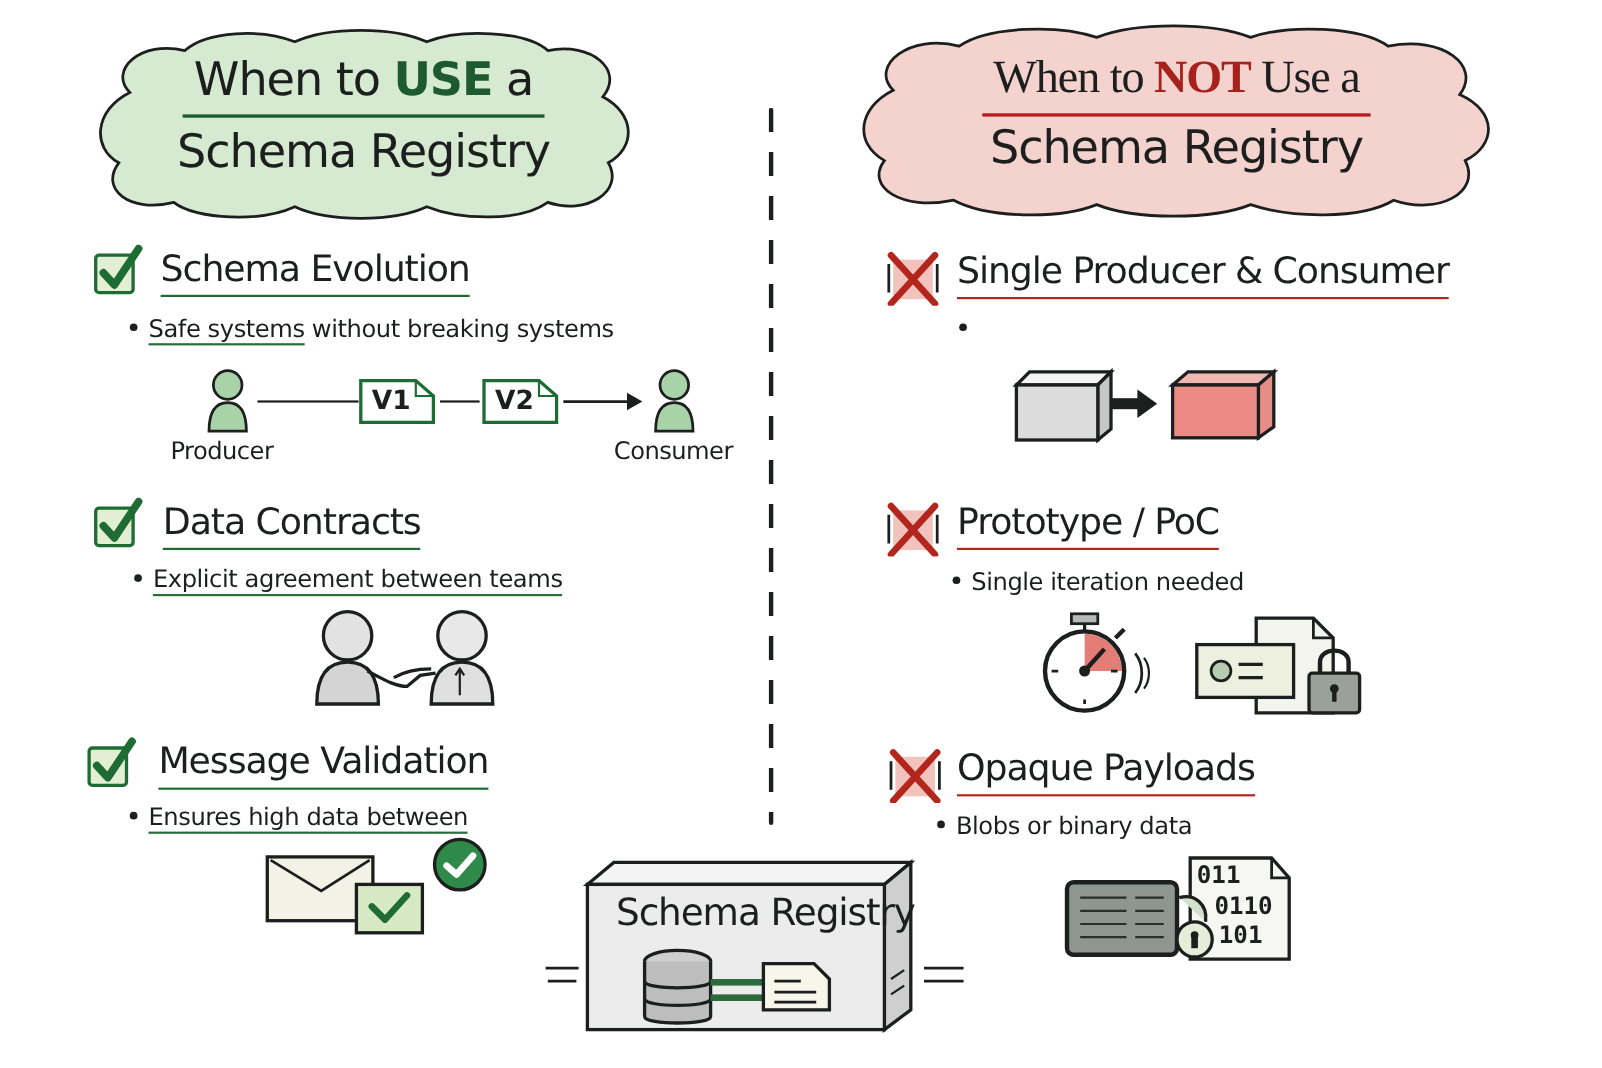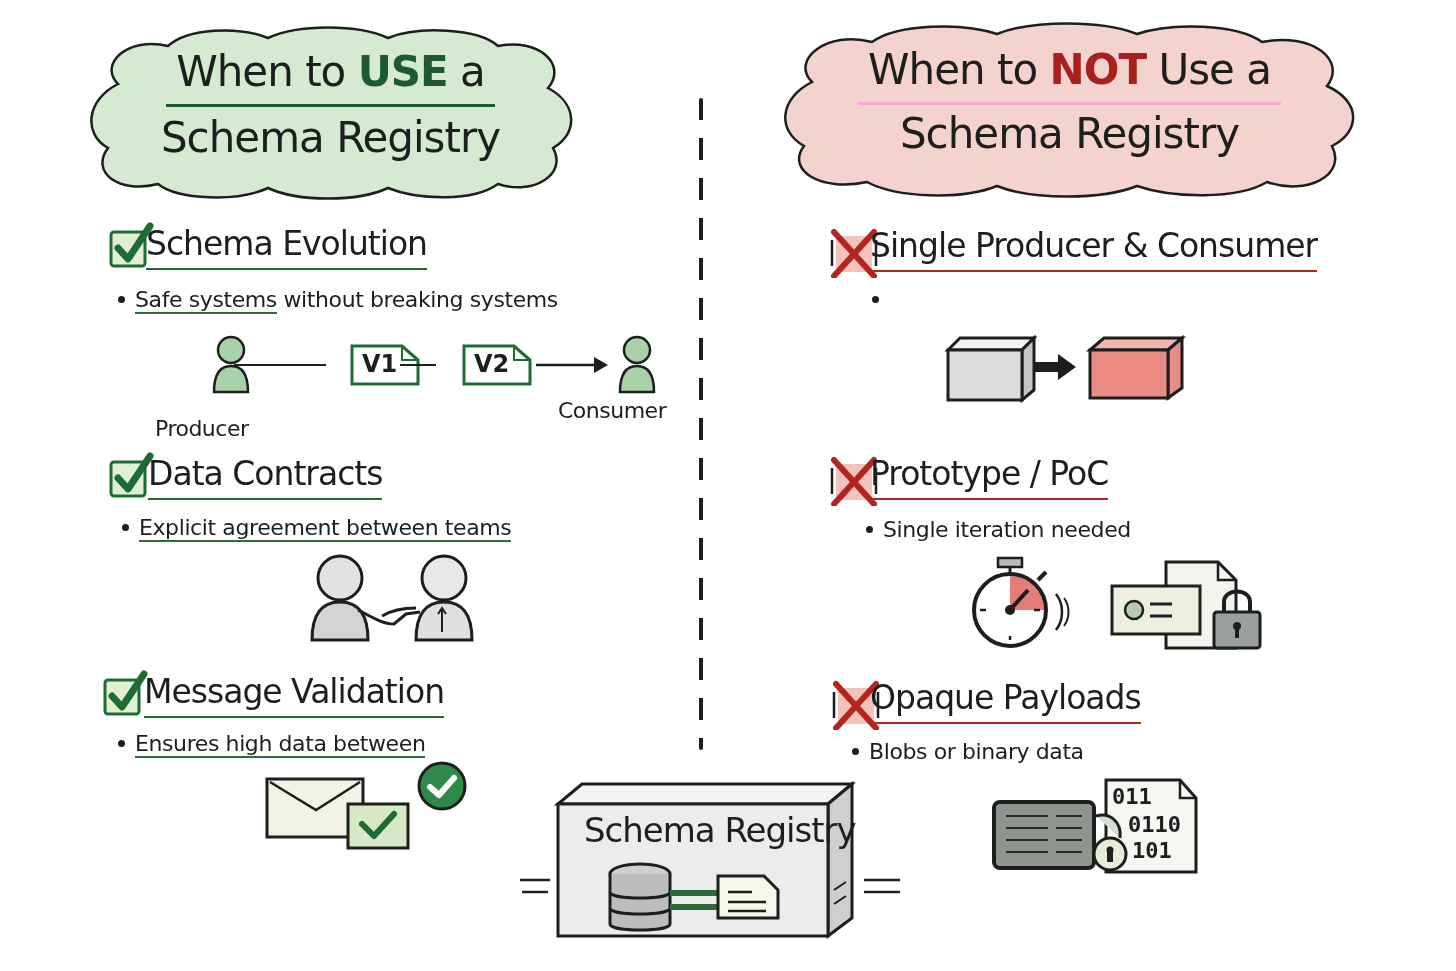--- a/index.html
+++ b/index.html
@@ -17,21 +17,21 @@
 
   
   .item-title { font-size: 33px; line-height: 40px; letter-spacing: -1px; white-space: nowrap; padding-bottom: 4px; }
   .item-title.green { border-bottom: 2.5px solid #1e6b34; }
   .item-title.red { border-bottom: 2.5px solid #b3261e; }
   .bullet { font-size: 22px; line-height: 28px; white-space: nowrap; letter-spacing: -0.4px; }
   .bullet .dot { display: inline-block; width: 7px; height: 7px; border-radius: 50%; background: #1c1f1d; margin-right: 10px; vertical-align: middle; position: relative; top: -2px; }
   .ul-green { border-bottom: 2px solid #2a6e3a; }
   .label { font-size: 22px; letter-spacing: -0.5px; white-space: nowrap; }
 
-  .icon-box { position: absolute; margin-left: 24px; }
+  .icon-box { position: absolute; }
   .divider { position: absolute; left: 699px; top: 98px; width: 4px; height: 652px;
     background: repeating-linear-gradient(to bottom, #1c1f1d 0 22px, transparent 22px 40px); border-radius: 2px; }
 
   .registry-title { font-size: 34px; letter-spacing: -1px; white-space: nowrap; }
   .mono { font-family: "DejaVu Sans Mono", monospace; }
 </style>
 </head>
 <body>
 
 <div class="cloud" style="left:78px; top:24px; width:505px; height:178px;">
@@ -44,21 +44,21 @@
     </span>
   </div>
   <div class="cloud-text" style="top:84px;">Schema Registry</div>
 </div>
 
 <div class="cloud" style="left:772px; top:20px; width:595px; height:180px;">
   <svg width="595" height="180" viewBox="0 0 595 180">
     <path d="M40,62 C18,40 55,10 100,22 C125,4 190,2 225,14 C260,0 330,0 365,14 C400,2 465,4 490,22 C540,12 575,40 555,66 C590,82 588,112 560,126 C575,155 535,176 495,162 C465,180 400,178 365,166 C330,180 260,180 225,166 C190,180 125,178 95,162 C48,172 14,150 32,126 C4,110 8,78 40,62 Z" fill="#f4d3cf" stroke="#1c1f1d" stroke-width="2.5"></path>
   </svg>
   <div class="cloud-text" style="top:20px;">
-    <span class="l1" style="border-bottom:3px solid #f9a8d4;">
+    <span class="l1" style="border-bottom:3px solid #b91c1c;font-family:Liberation Serif, serif;">
       <span>When to </span><span class="kw-not">NOT</span><span> Use a</span>
     </span>
   </div>
   <div class="cloud-text" style="top:84px;">Schema Registry</div>
 </div>
 
 <div class="divider"></div>
 
 <div class="icon-box" style="left:84px; top:222px; width:48px; height:48px;">
   <svg width="48" height="48" viewBox="0 0 48 48">
@@ -98,21 +98,21 @@
     <line x1="0" y1="11" x2="60" y2="11" stroke="#1c1f1d" stroke-width="2.5"></line>
     <path d="M58,3 L72,11 L58,19 Z" fill="#1c1f1d"></path>
   </svg>
 </div>
 <div class="icon-box" style="left:588px; top:334px; width:50px; height:60px;">
   <svg width="50" height="60" viewBox="0 0 50 60">
     <circle cx="25" cy="16" r="13" fill="#a8d3a9" stroke="#1c1f1d" stroke-width="2.5"></circle>
     <path d="M8,58 C8,40 14,32 25,32 C36,32 42,40 42,58 Z" fill="#a8d3a9" stroke="#1c1f1d" stroke-width="2.5"></path>
   </svg>
 </div>
-<div class="abs label" style="left:155px; top:416px;">Producer</div>
+<div class="abs label" style="left:155px; top:398px;">Producer</div>
 <div class="abs label" style="left:558px; top:398px;">Consumer</div>
 
 <div class="icon-box" style="left:84px; top:452px; width:48px; height:48px;">
   <svg width="48" height="48" viewBox="0 0 48 48">
     <rect x="3" y="10" width="34" height="34" rx="3" fill="#e3efd2" stroke="#1e6b34" stroke-width="3"></rect>
     <path d="M10,26 L20,37 L42,4" fill="none" stroke="#1e6b34" stroke-width="7" stroke-linecap="round" stroke-linejoin="round"></path>
   </svg>
 </div>
 <div class="abs item-title green" style="left:148px; top:454px;">Data Contracts</div>
 <div class="abs bullet" style="left:122px; top:514px;">

